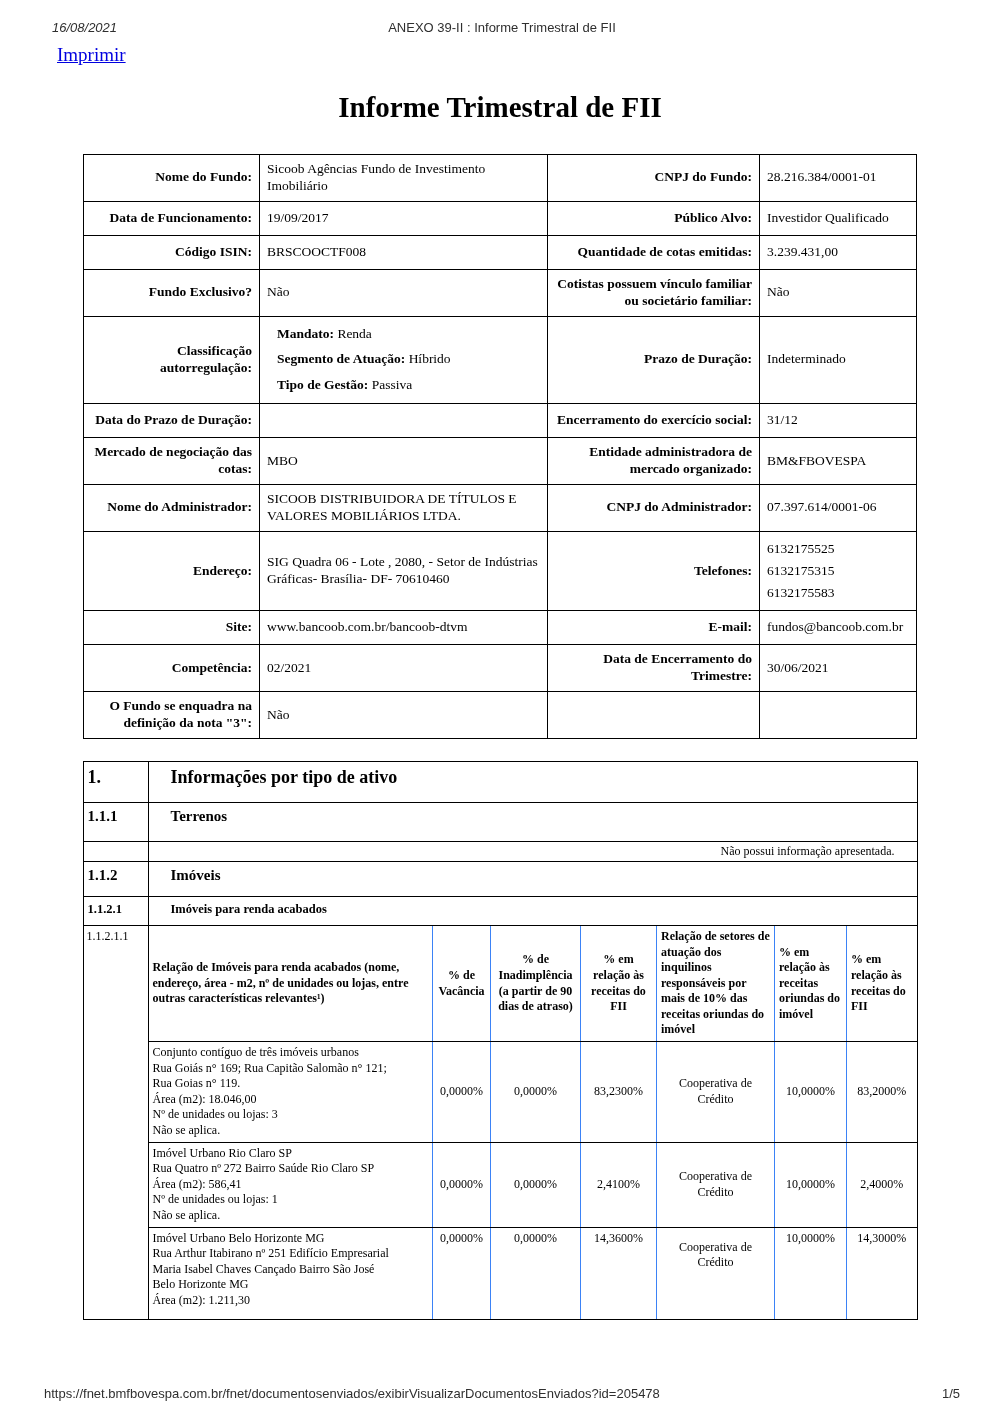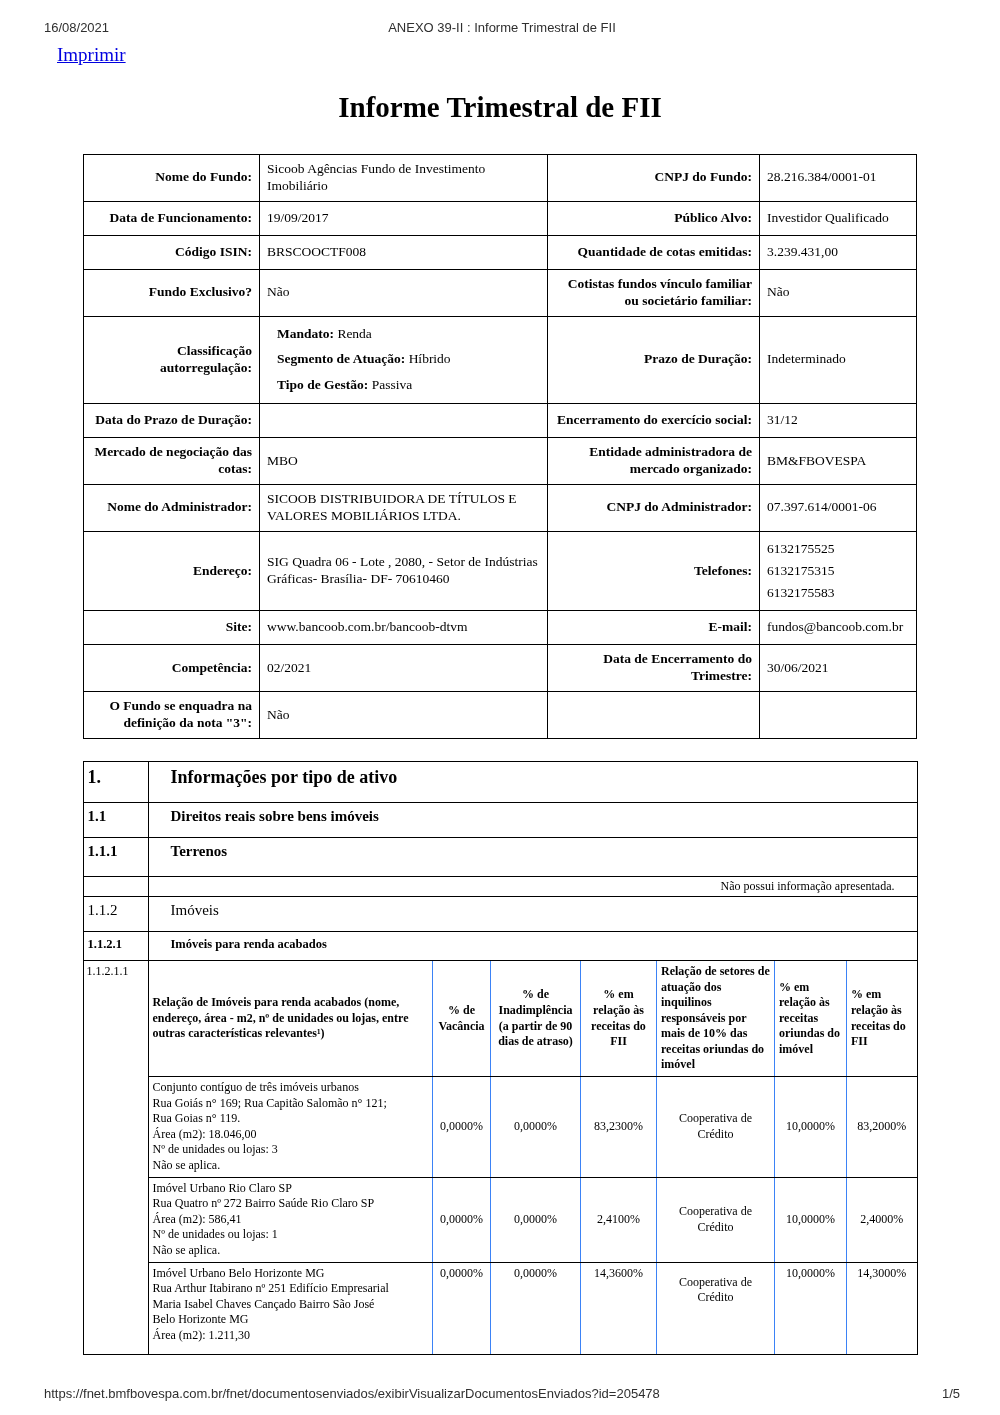--- a/index.html
+++ b/index.html
@@ -7,21 +7,21 @@
   body { font-family: "Liberation Serif", serif; color: #000; }
   .page { position: relative; width: 1000px; height: 1415px; background: #fff; overflow: hidden; margin: 0 auto; }
 
   
   .print-header, .print-footer {
     position: absolute; left: 44px; right: 40px;
     font-family: "Liberation Sans", sans-serif; font-size: 13px; color: #2f2f2f;
   }
   .print-header { top: 20px; height: 16px; }
   .ph-title { position: absolute; left: 0; right: 0; text-align: center; }
-  .ph-date { position: absolute; left: 0; top: 0; }
+  .ph-date { position: absolute; left: 8px; top: 0; font-style: italic; }
   .print-footer { bottom: 14px; display: flex; justify-content: space-between; }
 
   .print-link { display: inline-block; margin: 44px 0 9px 57px; font-size: 19px; color: #0000e0; text-decoration: underline; cursor: pointer; }
   .doc-title { text-align: center; font-size: 29px; font-weight: bold; margin: 16px 0 30px 0; }
 
   
   table.info { border-collapse: collapse; width: 833px; margin: 0 auto 22px auto; font-size: 13.5px; table-layout: fixed; }
   table.info td { border: 1px solid #000; padding: 6px 7px; vertical-align: middle; line-height: 1.25; height: 34px; word-wrap: break-word; }
   table.info td.lbl { font-weight: bold; text-align: right; }
   .cls-line { margin: 3px 0 9px 10px; }
@@ -33,21 +33,21 @@
   .sec { width: 835px; margin: 0 auto; }
   .sec-row { display: flex; border: 1px solid #000; margin-top: -1px; align-items: stretch; background: #fff; }
   .sec-row:first-child { margin-top: 0; }
   .sec-num { flex: 0 0 65px; width: 65px; border-right: 1px solid #000; padding: 5px 4px; }
   .sec-body { flex: 1; padding: 5px 22px; min-width: 0; }
   .row-s1 { min-height: 42px; font-size: 18px; font-weight: bold; }
   .row-s11 { min-height: 36px; font-size: 15px; font-weight: bold; }
   .row-s111 { min-height: 40px; font-size: 15px; font-weight: bold; }
   .row-note { min-height: 21px; font-size: 12px; }
   .row-note .sec-num, .row-note .sec-body { padding-top: 2px; padding-bottom: 2px; text-align: right; }
-  .row-s112 { min-height: 36px; font-size: 15px; font-weight: normal; }
+  .row-s112 { min-height: 36px; font-size: 15px; font-weight: bold; }
   .row-s1121 { min-height: 30px; font-size: 12.5px; font-weight: bold; }
   .row-props { font-size: 12px; }
   .row-props .sec-num { font-weight: normal; font-size: 12px; padding: 3px 3px; }
   .row-props .sec-body { padding: 0; }
 
   
   table.props { border-collapse: collapse; width: 100%; font-size: 12px; table-layout: fixed; }
   table.props td { border-right: 1px solid #3b82f6; border-bottom: 1px solid #000; padding: 3px 4px; vertical-align: middle; line-height: 1.3; word-wrap: break-word; }
   table.props td:last-child { border-right: none; }
   table.props tr:last-child td { border-bottom: none; }
@@ -93,21 +93,21 @@
       </tr>
       <tr>
         <td class="lbl">Código ISIN:</td>
         <td>BRSCOOCTF008</td>
         <td class="lbl">Quantidade de cotas emitidas:</td>
         <td>3.239.431,00</td>
       </tr>
       <tr>
         <td class="lbl">Fundo Exclusivo?</td>
         <td>Não</td>
-        <td class="lbl">Cotistas fundos vínculo familiar ou societário familiar:</td>
+        <td class="lbl">Cotistas possuem vínculo familiar ou societário familiar:</td>
         <td>Não</td>
       </tr>
       <tr>
         <td class="lbl">Classificação autorregulação:</td>
         <td>
           <div class="cls-line"><span class="b">Mandato:</span><span> Renda</span></div>
           <div class="cls-line"><span class="b">Segmento de Atuação:</span><span> Híbrido</span></div>
           <div class="cls-line"><span class="b">Tipo de Gestão:</span><span> Passiva</span></div>
         </td>
         <td class="lbl">Prazo de Duração:</td>
@@ -159,24 +159,20 @@
         <td></td>
         <td></td>
       </tr>
     </tbody>
   </table>
 
   <div class="sec">
     <div class="sec-row row-s1">
       <div class="sec-num">1.</div>
       <div class="sec-body">Informações por tipo de ativo</div>
-    </div>
-    <div class="sec-row row-s11">
-      <div class="sec-num">1.1</div>
-      <div class="sec-body">Direitos reais sobre bens imóveis</div>
     </div>
     <div class="sec-row row-s111">
       <div class="sec-num">1.1.1</div>
       <div class="sec-body">Terrenos</div>
     </div>
     <div class="sec-row row-note">
       <div class="sec-num"></div>
       <div class="sec-body">Não possui informação apresentada.</div>
     </div>
     <div class="sec-row row-s112">

